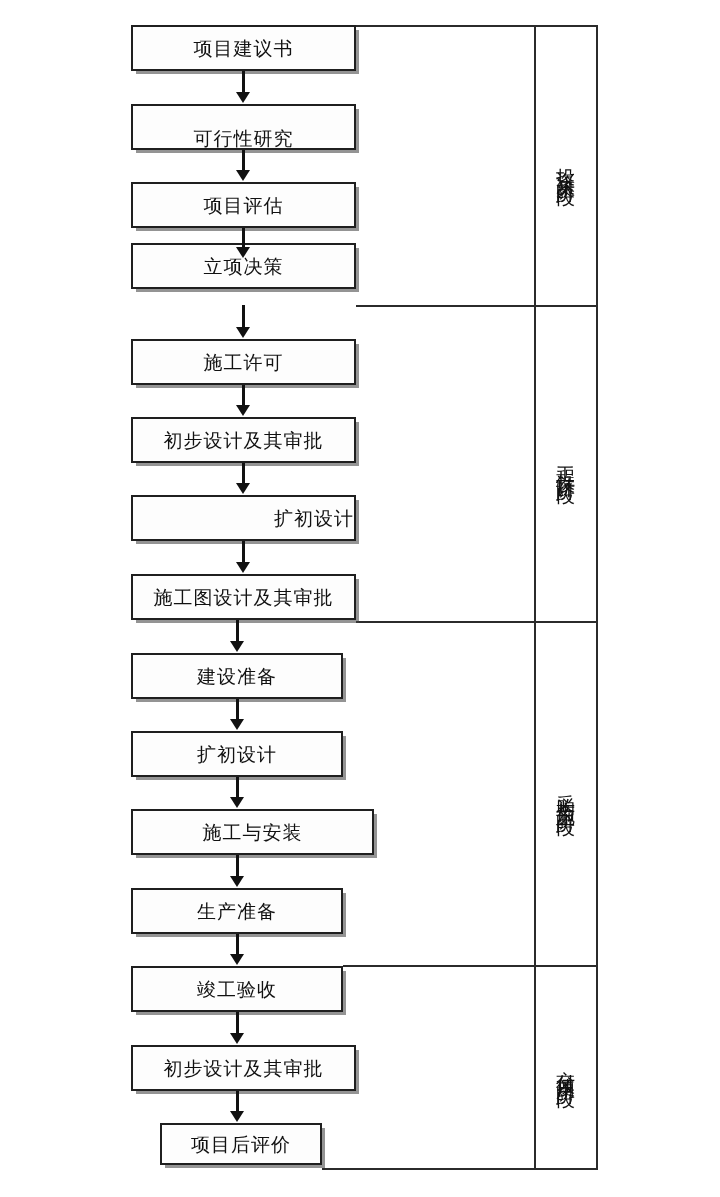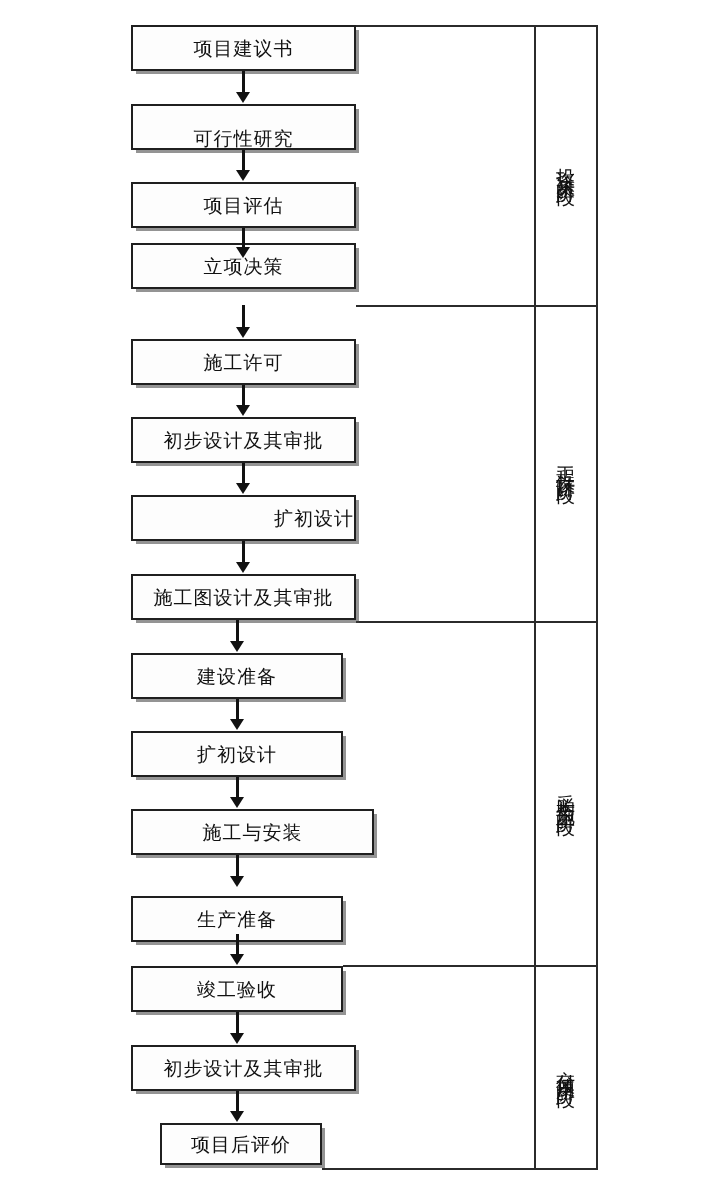--- a/index.html
+++ b/index.html
@@ -136,21 +136,21 @@
   </div>
 
   <div class="node" style="left:131px; top:731px; width:212px; height:46px;">
     <span class="node-label">扩初设计</span>
   </div>
 
   <div class="node" style="left:131px; top:809px; width:243px; height:46px;">
     <span class="node-label">施工与安装</span>
   </div>
 
-  <div class="node" style="left:131px; top:888px; width:212px; height:46px;margin-top:8px;">
+  <div class="node" style="left:131px; top:888px; width:212px; height:46px;">
     <span class="node-label">生产准备</span>
   </div>
 
   <div class="node" style="left:131px; top:966px; width:212px; height:46px;">
     <span class="node-label">竣工验收</span>
   </div>
 
   <div class="node" style="left:131px; top:1045px; width:225px; height:46px;">
     <span class="node-label">初步设计及其审批</span>
   </div>

